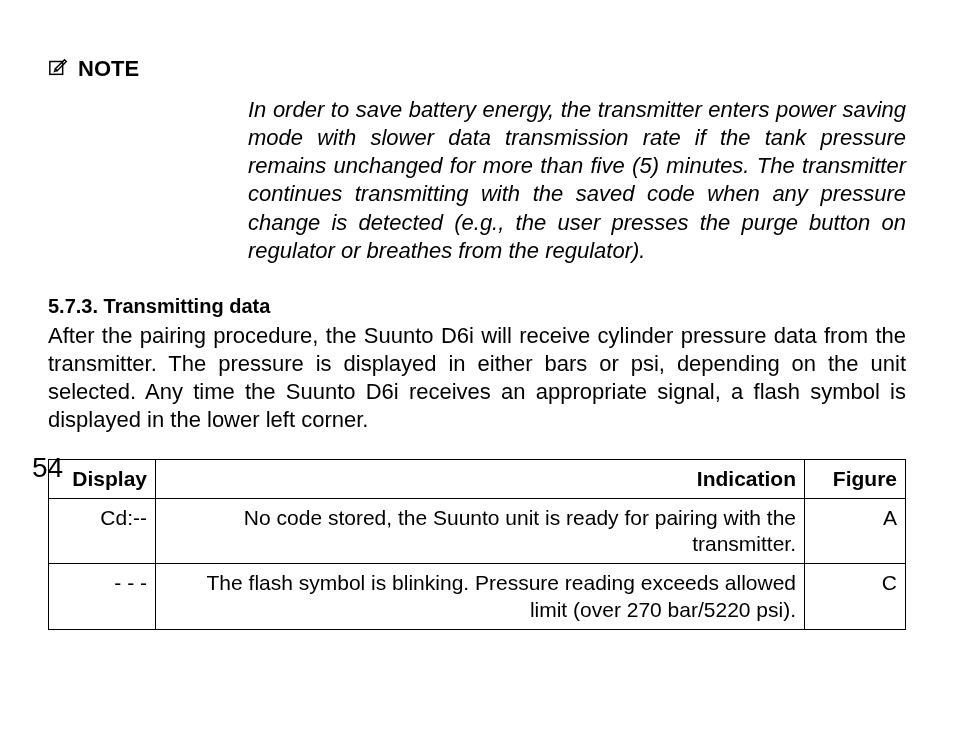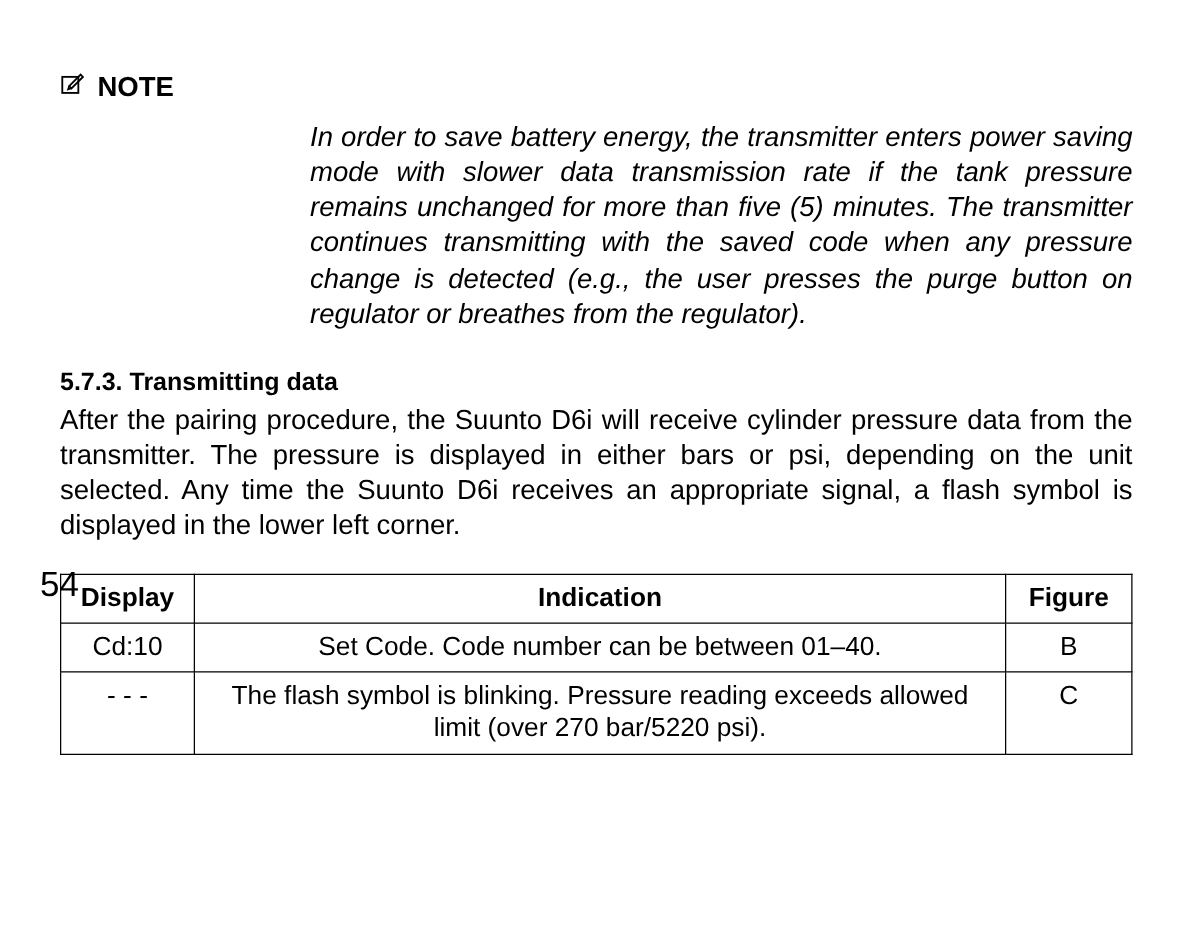--- a/index.html
+++ b/index.html
@@ -60,21 +60,21 @@
     margin-bottom: 4px;
   }
   table.data {
     border-collapse: collapse;
     width: 100%;
     font-size: 21px;
   }
   table.data th, table.data td {
     border: 1.5px solid #000;
     padding: 6px 8px;
-    text-align: center;
+    text-align: right;
     vertical-align: top;
     line-height: 1.25;
   }
   table.data th {
     font-weight: bold;
   }
   .col-display { width: 90px; }
   .col-fig { width: 84px; margin-top: 44px; }
   .page-num {
     position: absolute;
@@ -109,23 +109,23 @@
   <table class="data">
     <thead>
       <tr>
         <th class="col-display">Display</th>
         <th>Indication</th>
         <th class="col-fig">Figure</th>
       </tr>
     </thead>
     <tbody>
       <tr>
-        <td>Cd:10</td>
-        <td>Set Code. Code number can be between 01–40.</td>
-        <td>B</td>
+        <td>Cd:--</td>
+        <td>No code stored, the Suunto unit is ready for pairing with the transmitter.</td>
+        <td>A</td>
       </tr>
       <tr>
         <td>- - -</td>
         <td>The flash symbol is blinking. Pressure reading exceeds allowed limit (over 270 bar/5220 psi).</td>
         <td>C</td>
       </tr>
     </tbody>
   </table>
 
   <div class="page-num">54</div>

